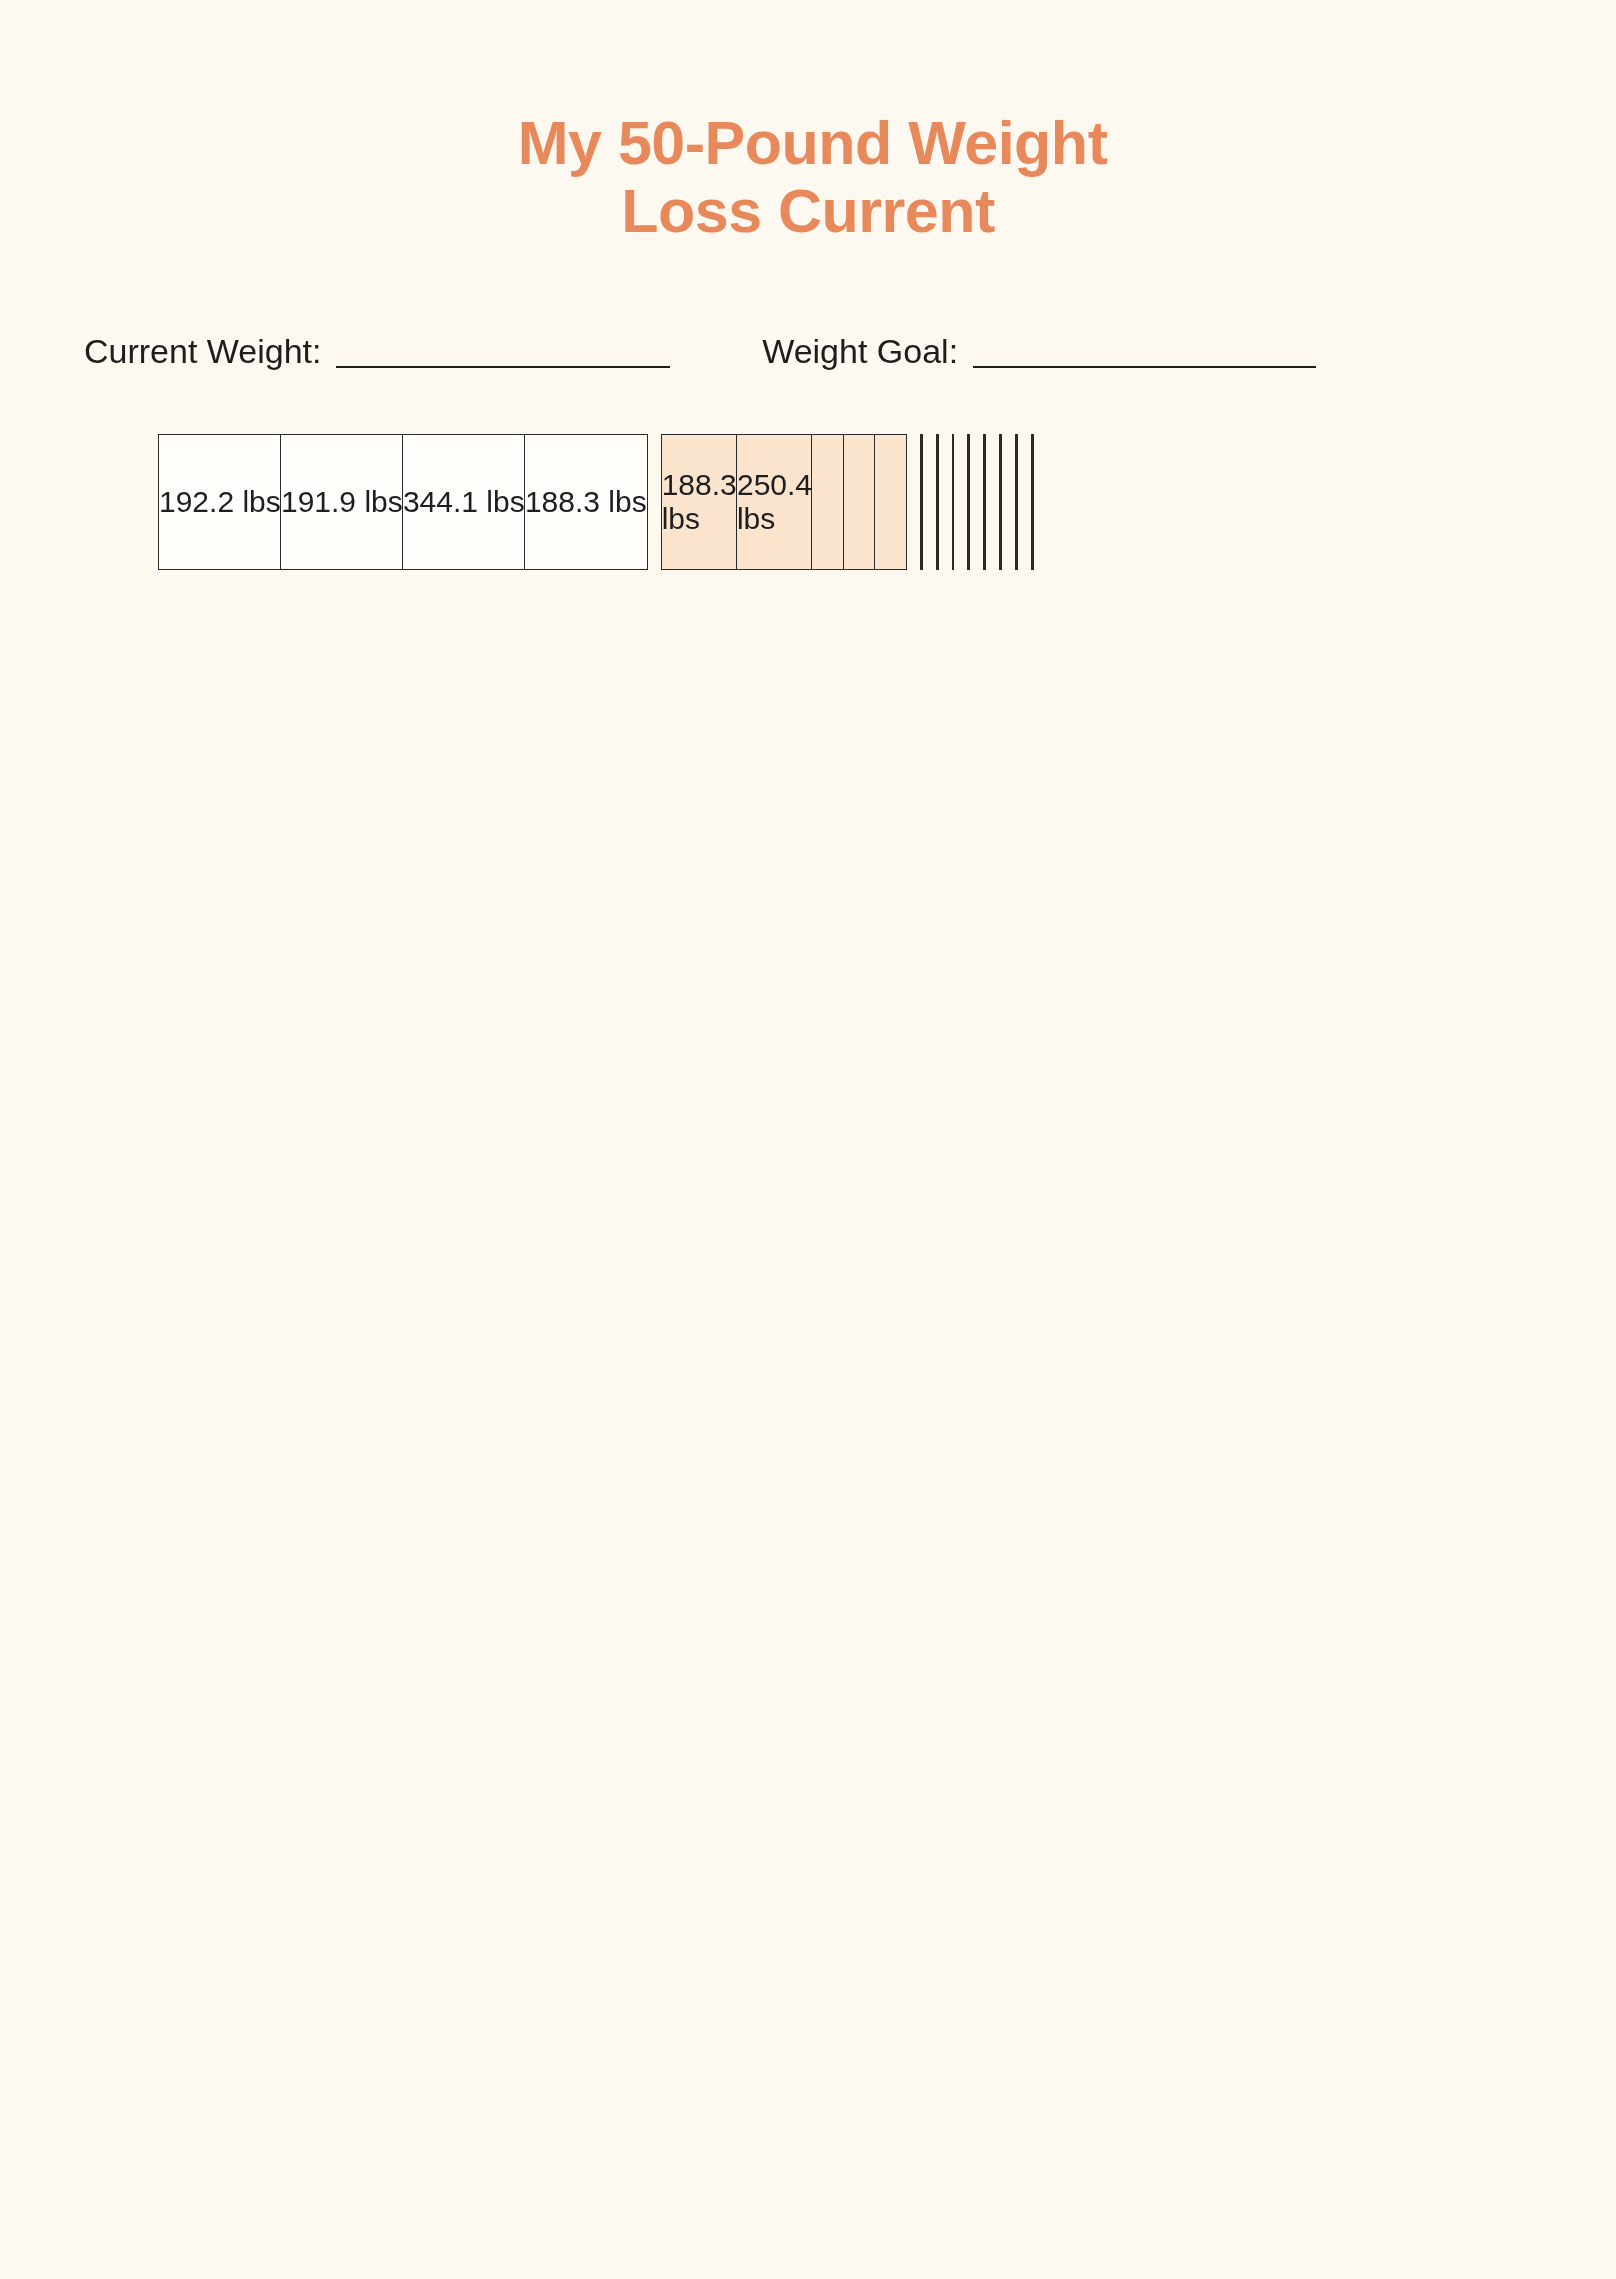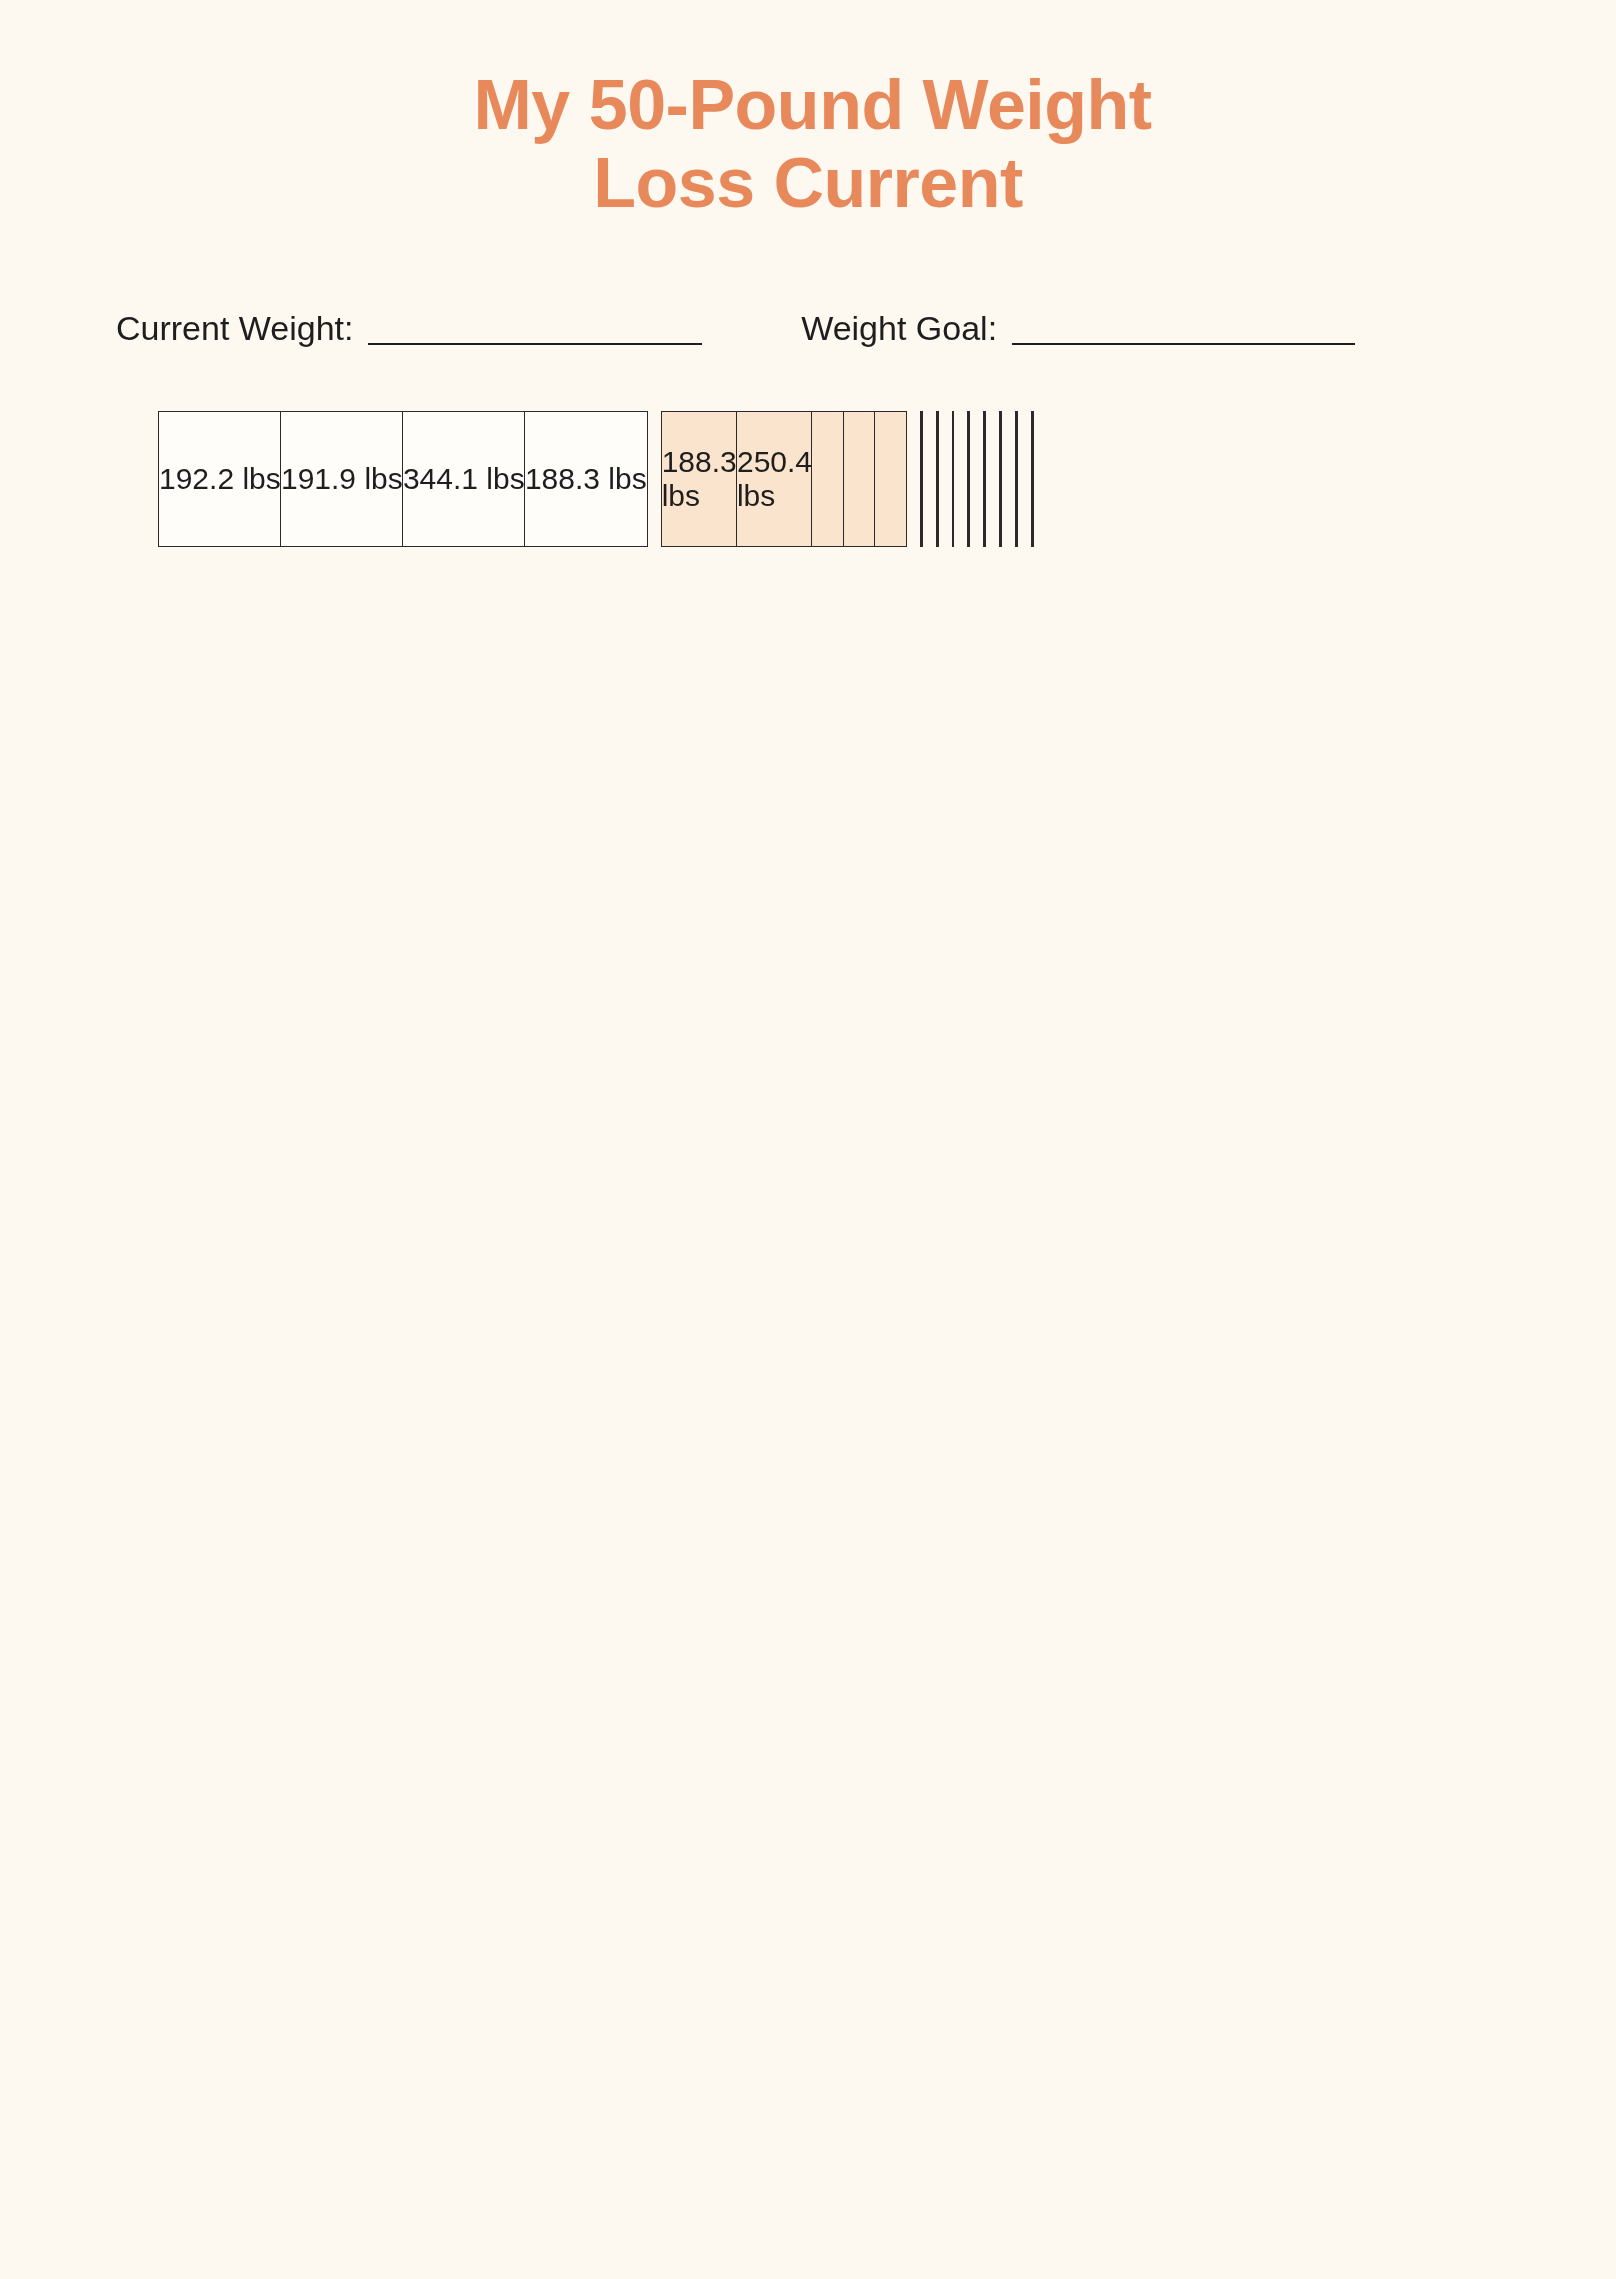--- a/index.html
+++ b/index.html
@@ -18,43 +18,42 @@
     width: 1616px;
     height: 2279px;
     box-sizing: border-box;
     padding: 0;
     overflow: hidden;
   }
 
   
   .title {
     margin: 0;
-    padding-top: 66px;
+    padding-top: 109px;
     text-align: center;
     color: #e8895c;
-    font-size: 70px;
+    font-size: 61px;
     line-height: 1.12;
     font-weight: 700;
     letter-spacing: -0.5px;
   }
   .title .line {
     display: block;
   }
   .title .line.first {
     padding-left: 9.2px;
   }
 
   
   .fields {
     margin-top: 88px;
-    padding-left: 116px;
+    padding-left: 84px;
     padding-right: 108px;
     display: flex;
     align-items: center;
-    gap: 7px;
   }
   .field {
     display: flex;
     align-items: flex-end;
   }
   .field-label {
     font-size: 34px;
     color: #1e1e1e;
     white-space: nowrap;
     line-height: 1;

